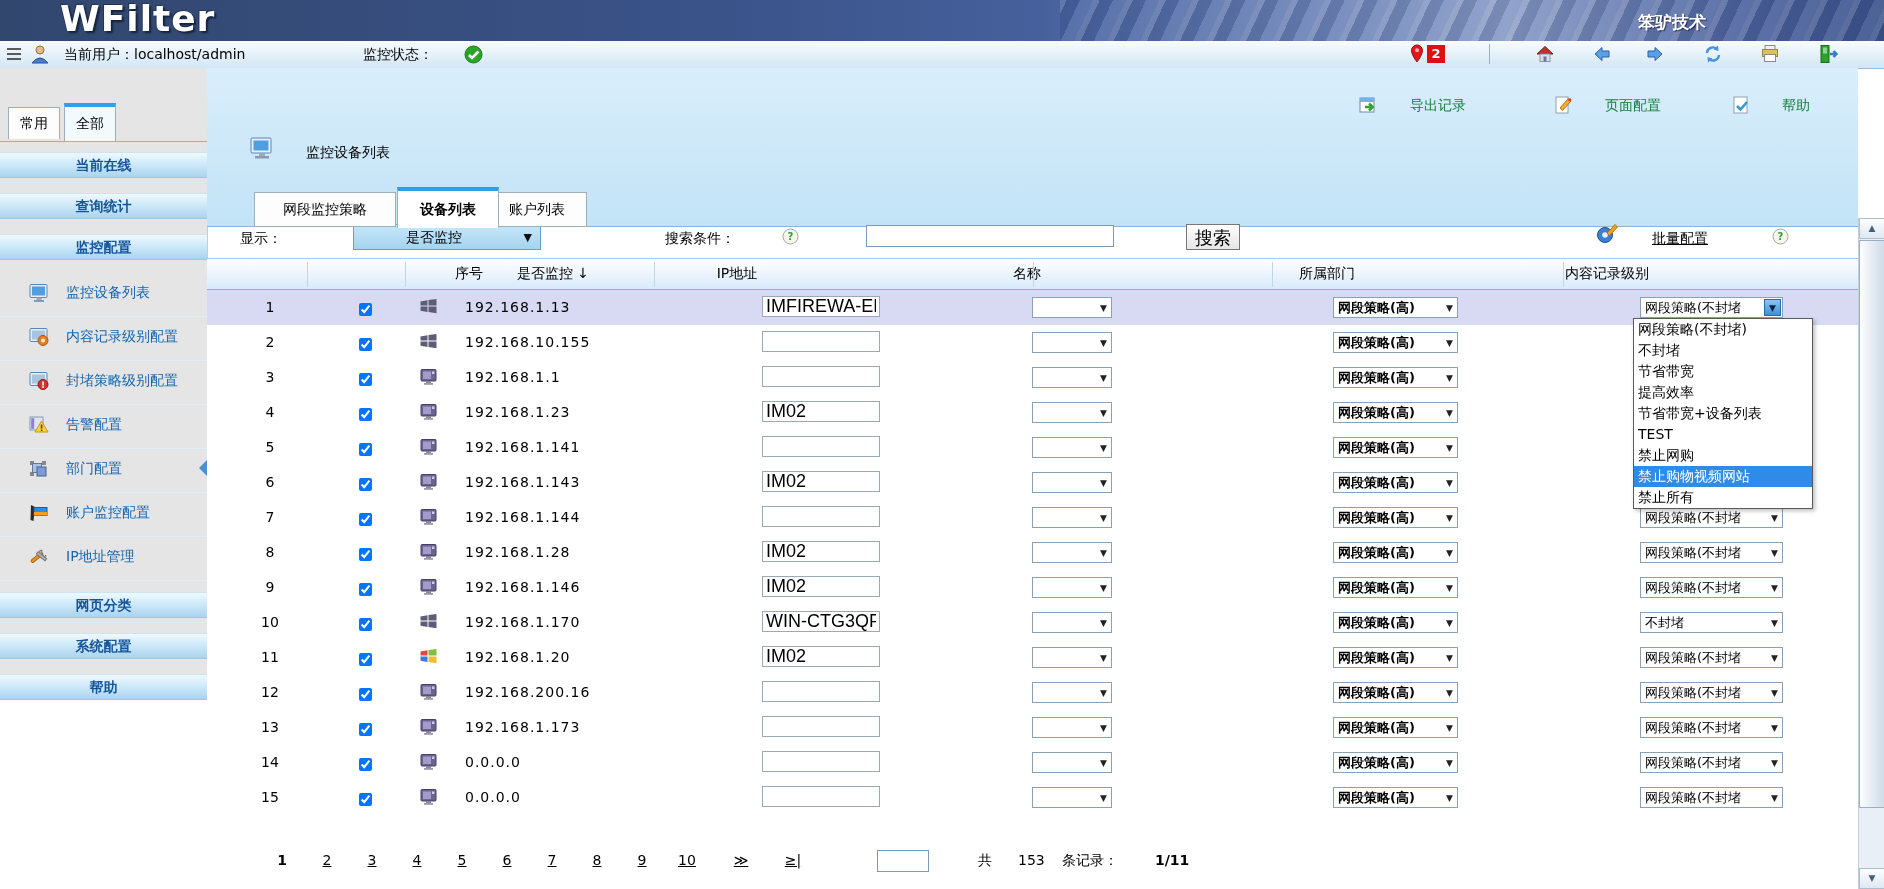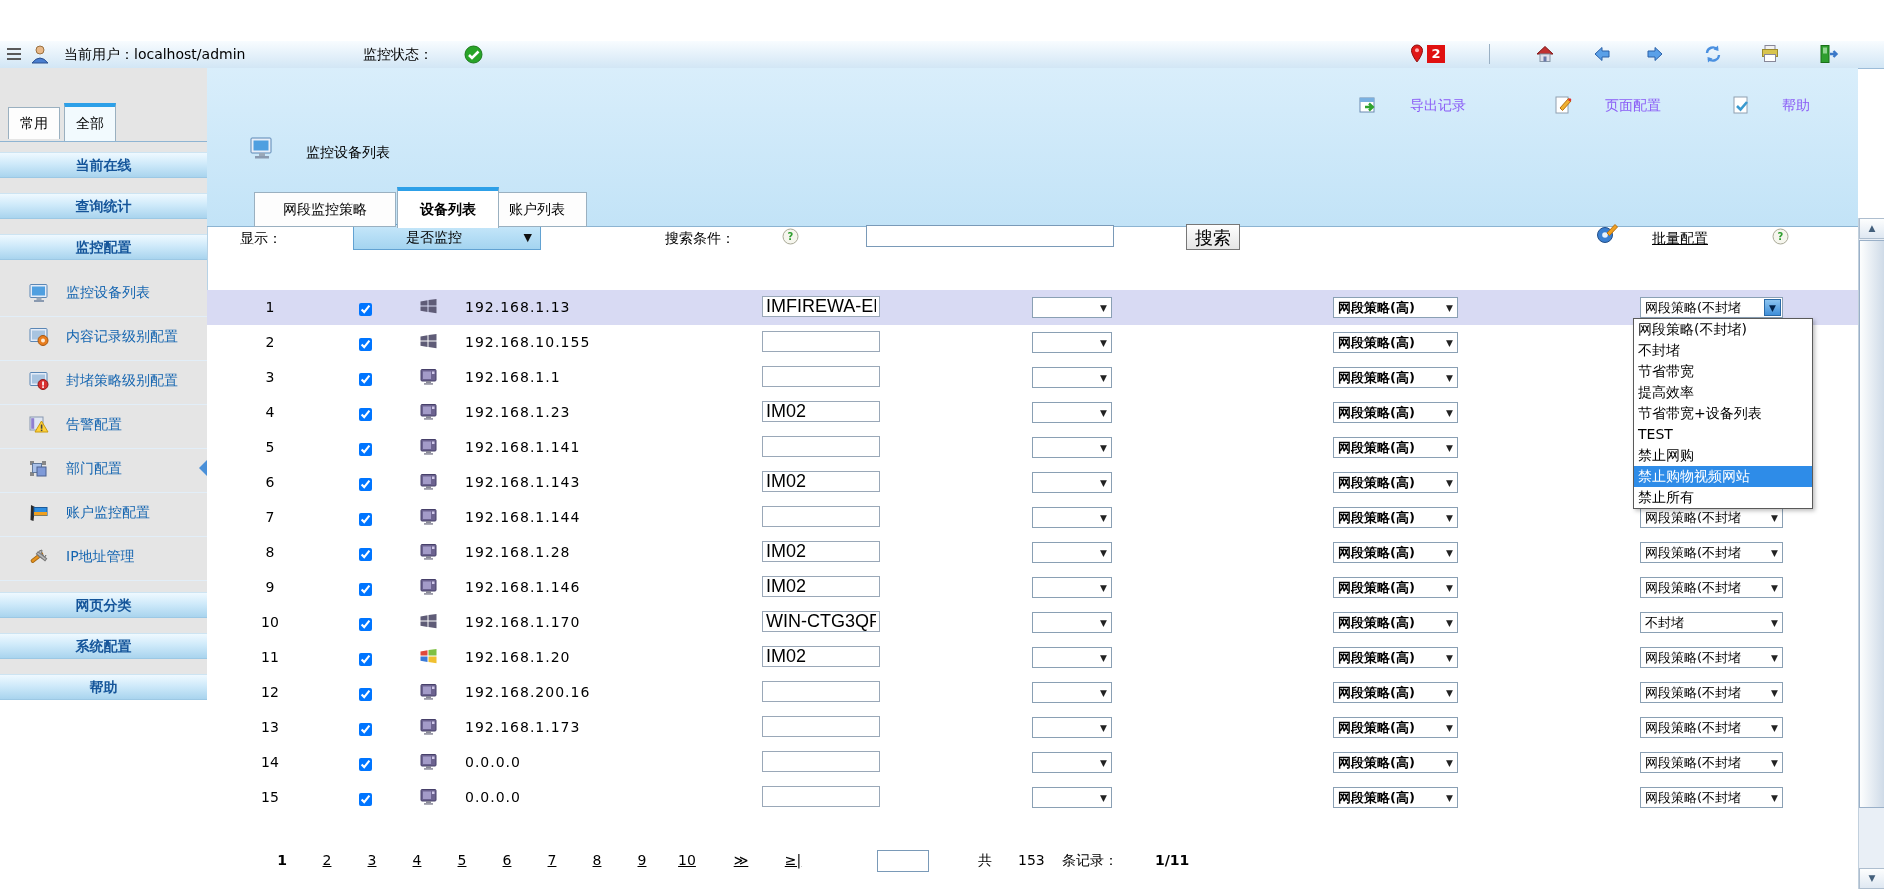--- a/index.html
+++ b/index.html
@@ -38,21 +38,21 @@
   .sitem .lb{position:absolute;left:66px;top:12px;font-size:14px;color:#1565b0;white-space:nowrap;}
   #splitter{position:absolute;left:199px;top:460px;width:0;height:0;cursor:pointer;
         border-top:8px solid transparent;border-bottom:8px solid transparent;border-right:8px solid #4a90d8;}
 
   
   #bluehead{position:absolute;left:207px;top:68px;width:1651px;height:159px;
         background:linear-gradient(#d9eefb,#c2e3f7);}
   #tabline{position:absolute;left:207px;top:226px;width:1651px;height:1px;background:#8cb4d2;}
   .action{position:absolute;top:94px;height:24px;display:flex;align-items:center;cursor:pointer;}
   .action .ic{width:22px;height:22px;margin-right:30px;}
-  .action .lb{font-size:14px;color:#8b5cf6;white-space:nowrap;}
+  .action .lb{font-size:14px;color:#15803d;white-space:nowrap;}
   #title-icon{position:absolute;left:249px;top:136px;width:26px;height:24px;}
   #page-title{position:absolute;left:306px;top:144px;font-size:14px;color:#000;}
   .ptab{position:absolute;top:192px;height:35px;line-height:33px;text-align:center;font-size:14px;
         background:#fdfdfd;border:1px solid #9ab0c0;box-sizing:border-box;cursor:pointer;z-index:3;}
   .ptab.active{top:187px;height:41px;line-height:36px;border-top:4px solid #2da0e8;border-bottom:none;
         background:#ffffff;font-weight:bold;z-index:4;}
 
   
   .flabel{position:absolute;font-size:14px;color:#000;white-space:nowrap;}
   #display-select{position:absolute;left:353px;top:224px;width:188px;height:26px;box-sizing:border-box;
@@ -107,20 +107,25 @@
   .sbtn{position:absolute;left:0;width:26px;height:21px;background:linear-gradient(#fdfefe,#dfe8f2);
         border:1px solid #aebecf;box-sizing:border-box;text-align:center;font-size:9px;line-height:19px;color:#44607c;cursor:pointer;}
   #vsb-thumb{position:absolute;left:0;top:22px;width:26px;height:568px;box-sizing:border-box;
         background:linear-gradient(90deg,#fdfefe,#cfdbe8);border:1px solid #9ab0c8;cursor:grab;}
 </style>
 </head>
 <body>
 
 <div id="app">
 
+  <div id="hdr">
+    <div id="hdr-photo"></div>
+    <div id="logo">WFilter</div>
+    <div id="brand">笨驴技术</div>
+  </div>
 
   <div id="tbar">
     <span class="ticon" style="left:5px">
       <svg width="20" height="20">
           <rect x="2" y="4" width="14" height="2" fill="#5a5a5a"></rect>
           <rect x="2" y="9" width="14" height="2" fill="#5a5a5a"></rect>
           <rect x="2" y="14" width="14" height="2" fill="#5a5a5a"></rect>
         </svg>
     </span>
     <span class="ticon" style="left:30px">
@@ -332,20 +337,35 @@
       </svg>
   </span>
   <span id="batch-link">批量配置</span>
   <span class="qicon" style="left:1772px;top:228px">
     <svg width="17" height="17">
         <circle cx="8.5" cy="8.5" r="7.5" fill="#f6f6ee" stroke="#a8a896"></circle>
         <text x="8.5" y="12" font-size="10" text-anchor="middle" fill="#2f9e2f" font-weight="bold">?</text>
       </svg>
   </span>
 
+  <div id="thead">
+    <span class="hc" style="left:212px;width:100px">序号</span>
+    <span class="hc" style="left:296px;width:100px"><span>是否监控</span> <span>↓</span></span>
+    <span class="hc" style="left:450px;width:160px">IP地址</span>
+    <span class="hc" style="left:720px;width:200px">名称</span>
+    <span class="hc" style="left:1020px;width:200px">所属部门</span>
+    <span class="hc" style="left:1290px;width:220px">内容记录级别</span>
+    <span class="hc" style="left:1585px;width:240px">封堵策略级别</span>
+    <span class="vd" style="left:100px"></span>
+    <span class="vd" style="left:198px"></span>
+    <span class="vd" style="left:447px"></span>
+    <span class="vd" style="left:826px"></span>
+    <span class="vd" style="left:1065px"></span>
+    <span class="vd" style="left:1356px"></span>
+  </div>
 
   <div id="rows-layer">
       <div class="row sel" style="top: 290px;">
         <span class="no">1</span>
         <input type="checkbox" class="cb" checked="" style="">
         <span class="os"><svg width="19" height="17">
             <path d="M1.5 3.5 L8.5 2.3 L8.5 7.6 L1.5 7.6 Z" fill="#5f5c77"></path>
             <path d="M9.5 2.1 L17.5 0.9 L17.5 7.6 L9.5 7.6 Z" fill="#5f5c77"></path>
             <path d="M1.5 8.6 L8.5 8.6 L8.5 13.9 L1.5 12.7 Z" fill="#5f5c77"></path>
             <path d="M9.5 8.6 L17.5 8.6 L17.5 15.3 L9.5 14.1 Z" fill="#5f5c77"></path>

